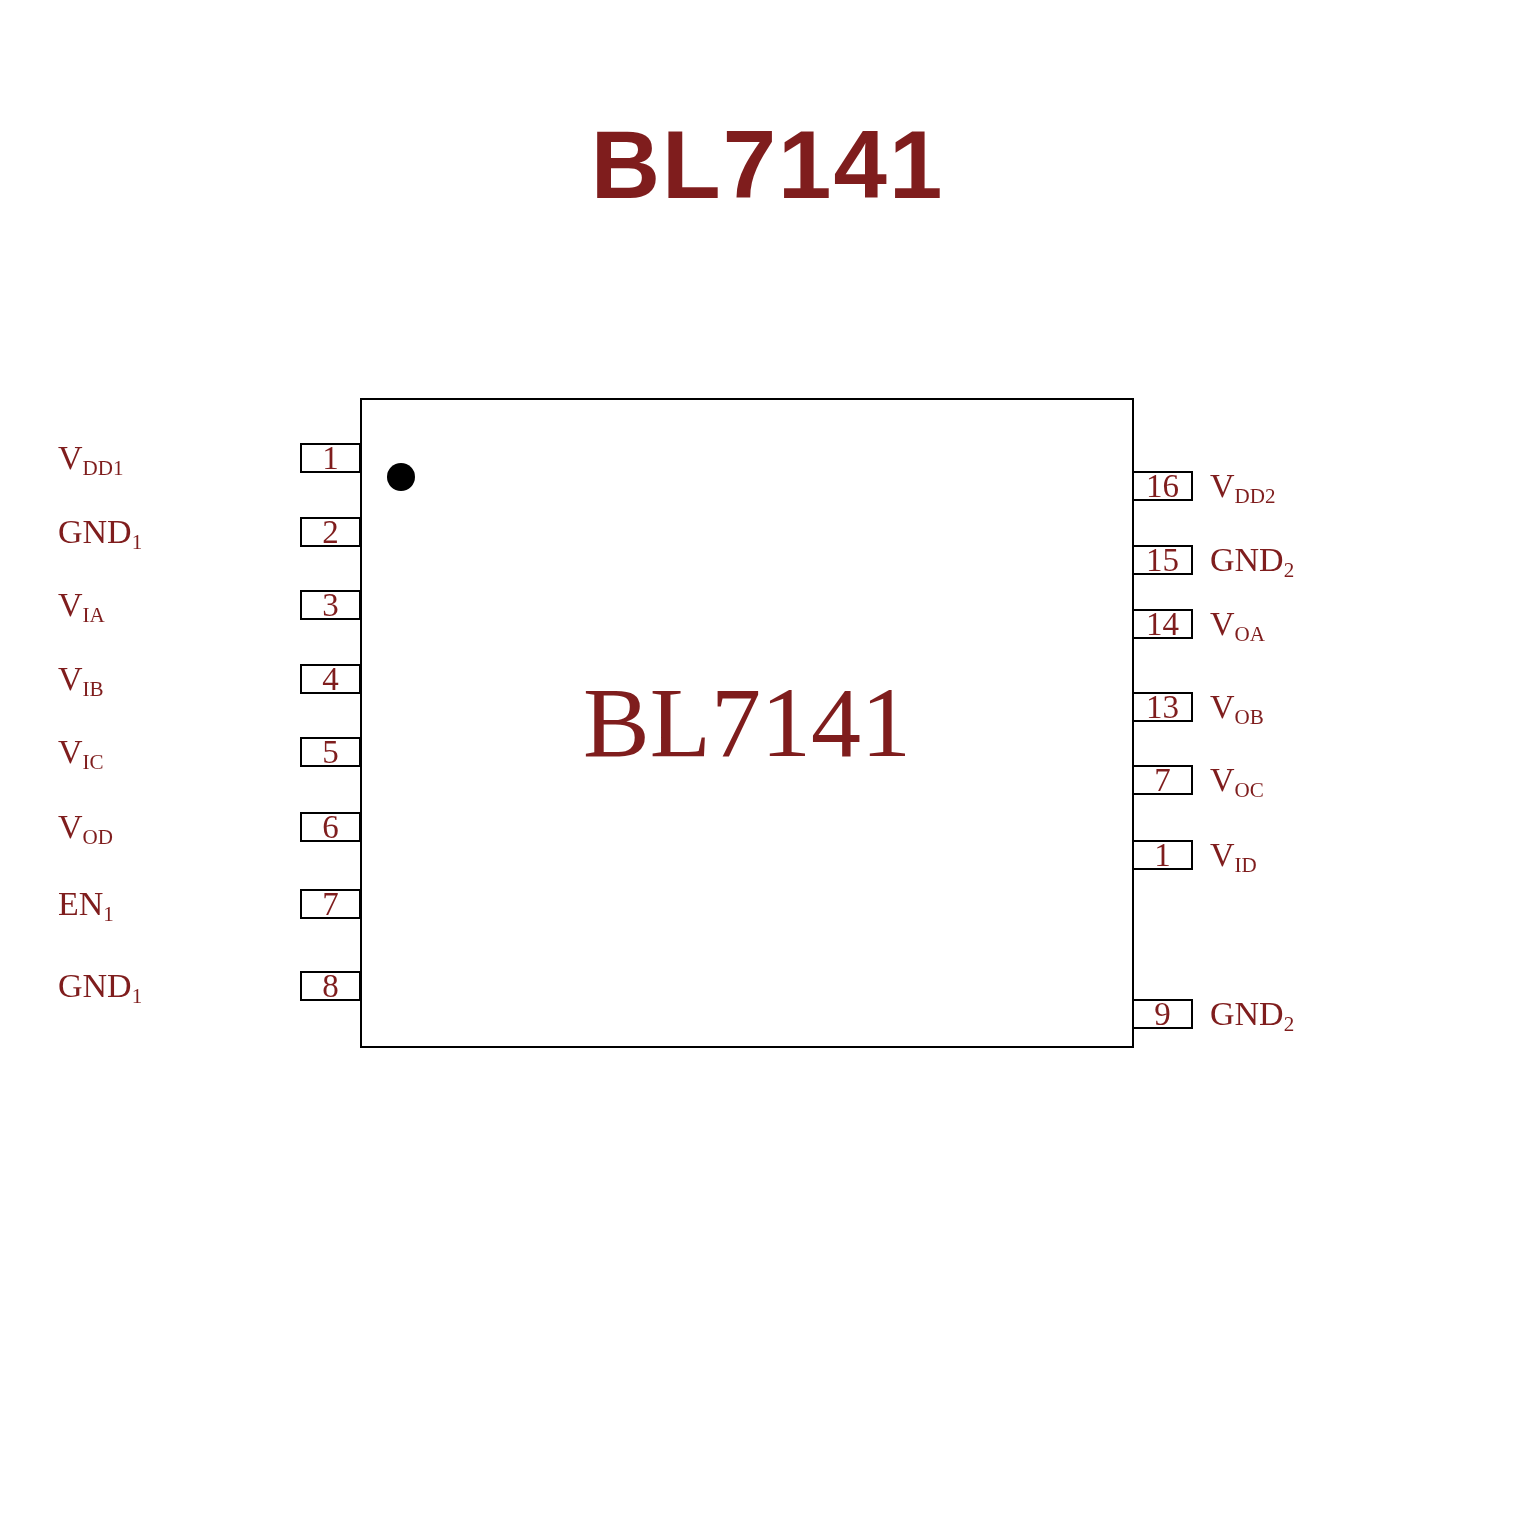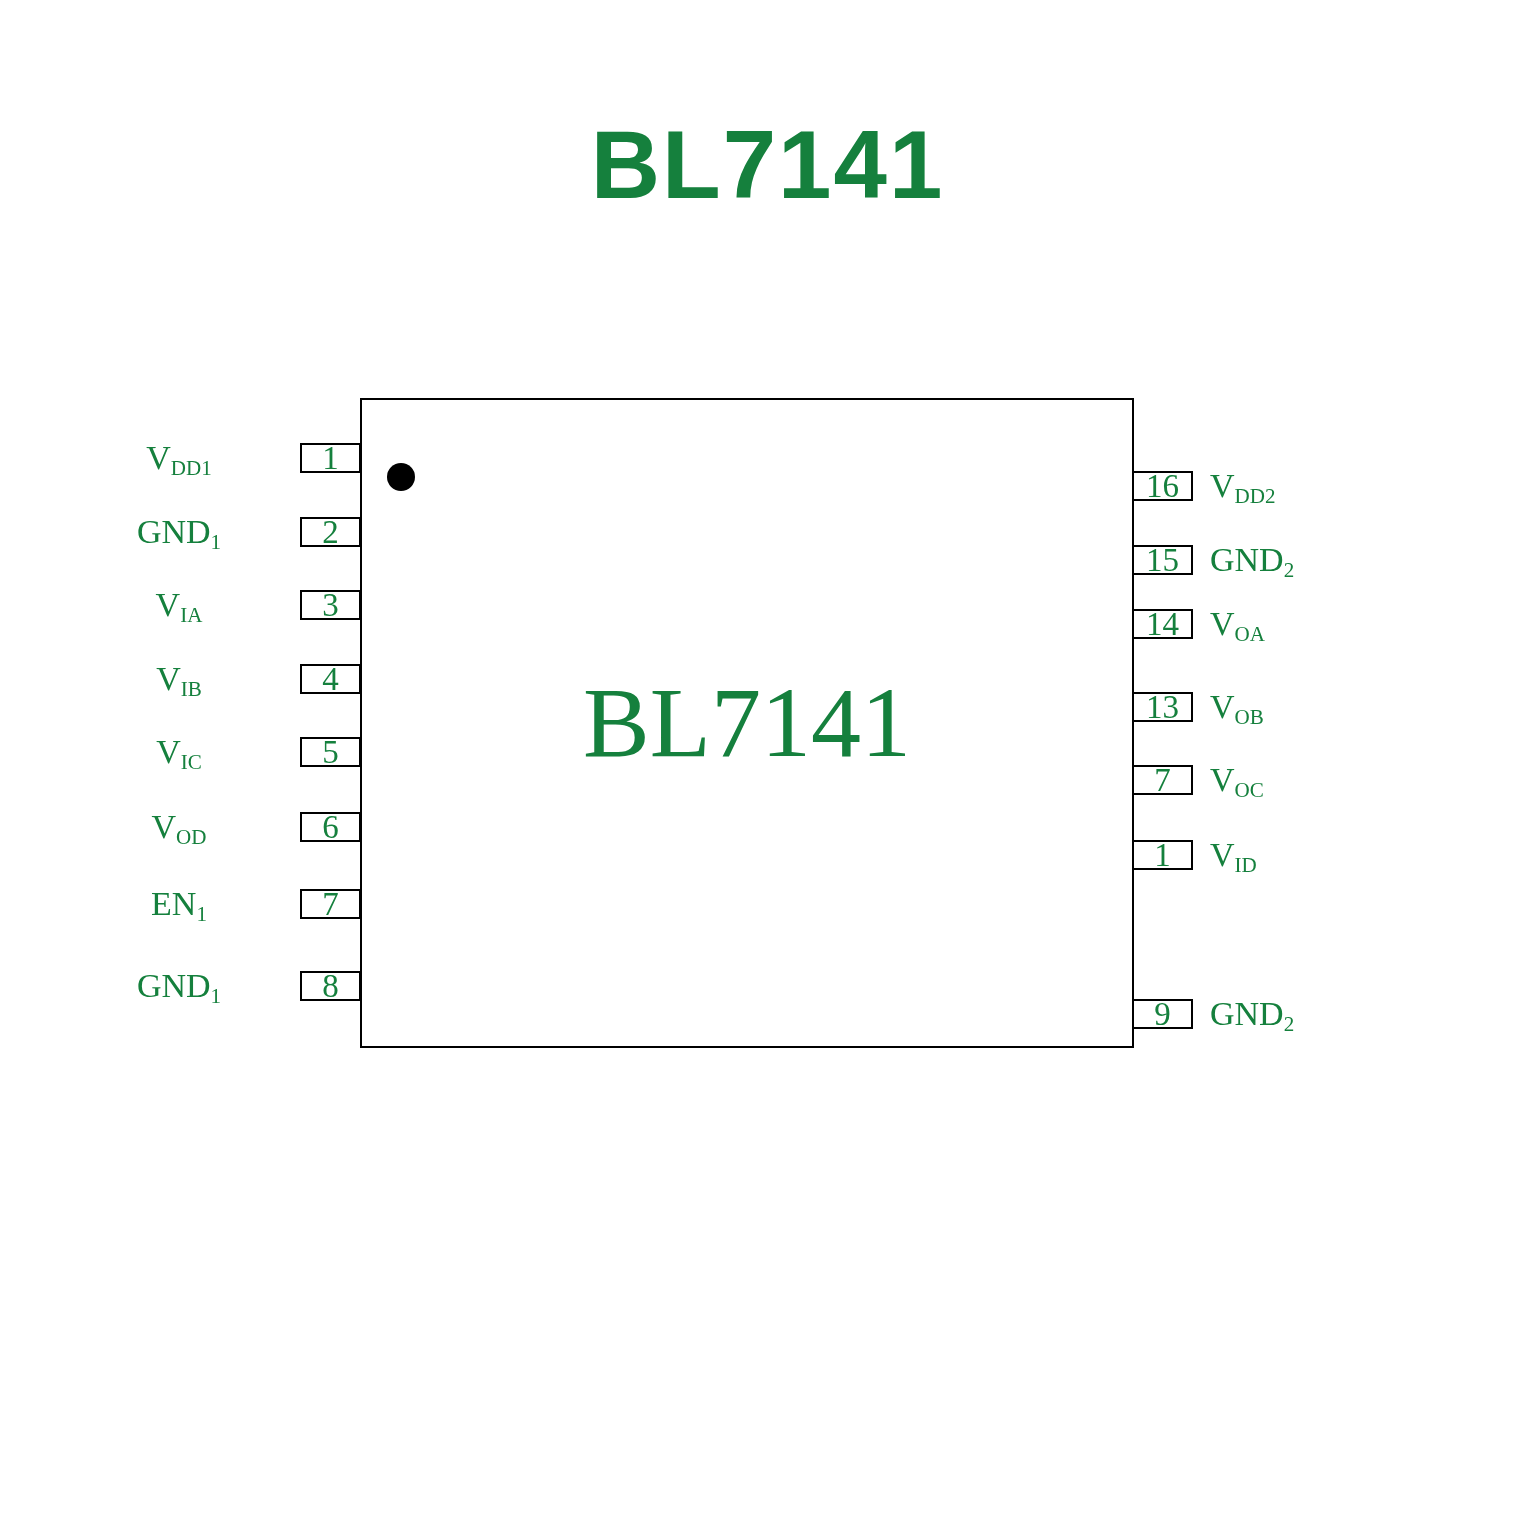--- a/index.html
+++ b/index.html
@@ -6,21 +6,21 @@
     margin: 0;
     padding: 0;
     background: #ffffff;
   }
   .canvas {
     position: relative;
     width: 1535px;
     height: 1535px;
     background: #ffffff;
     font-family: "Liberation Serif", "DejaVu Serif", serif;
-    color: #15803d;
+    color: #7f1d1d;
     overflow: hidden;
   }
   .page-title {
     position: absolute;
     top: 112px;
     left: 0;
     width: 1535px;
     text-align: center;
     font-family: "Liberation Sans", "DejaVu Sans", sans-serif;
     font-weight: bold;
@@ -74,21 +74,21 @@
   .pin-row.right {
     left: 1132px;
     width: 345px;
     margin-top: 28px;
   }
   .pin-label {
     white-space: nowrap;
   }
   .pin-row.left .pin-label {
     flex: 1;
-    text-align: center;
+    text-align: left;
     font-family: Liberation Serif, serif;
   }
   .pin-row.right .pin-label {
     padding-left: 17px;
   }
   .pin-label sub {
     font-size: 0.62em;
     line-height: 0;
     vertical-align: -0.28em;
   }

